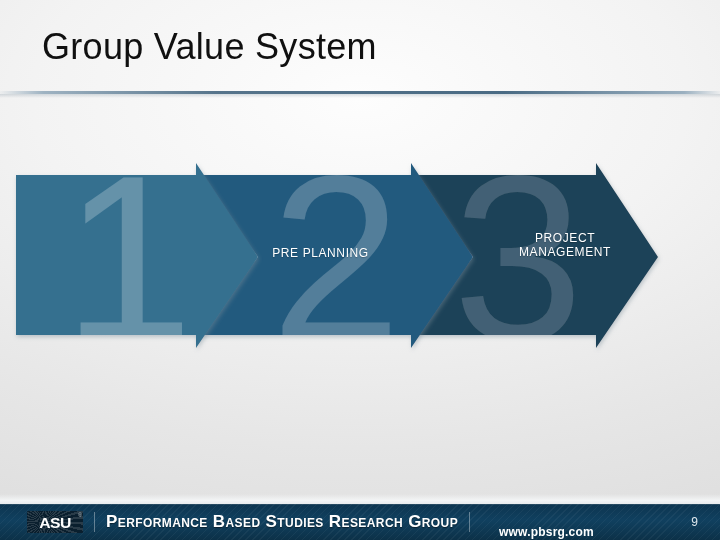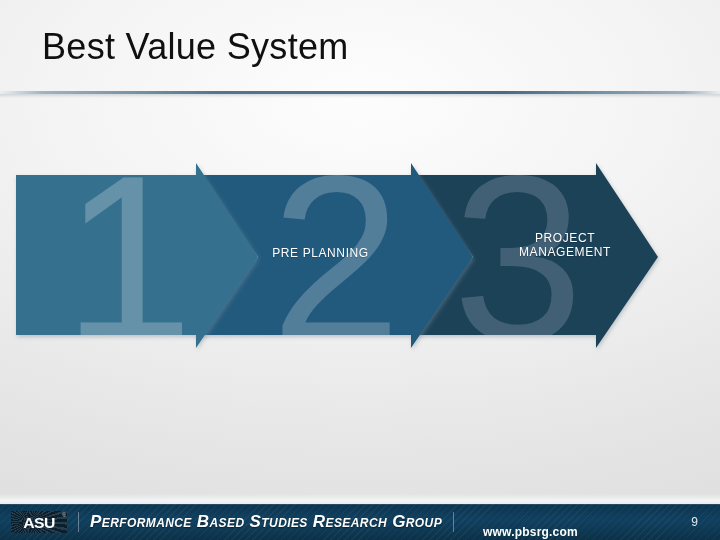--- a/index.html
+++ b/index.html
@@ -102,21 +102,21 @@
   .footer-top-glow {
     position: absolute;
     left: 0;
     bottom: 36px;
     width: 720px;
     height: 10px;
     background: linear-gradient(to bottom, rgba(235,238,240,0) 0%, rgba(245,247,248,0.9) 65%, #e9ecee 100%);
   }
 
   .asu-logo {
-    margin-left: 11px;
+    margin-left: 27px;
     width: 56px;
     height: 22px;
     background: #0a1f2e;
     border-radius: 1px;
     position: relative;
     display: flex;
     align-items: center;
     justify-content: center;
     overflow: hidden;
   }
@@ -154,21 +154,20 @@
 
   .footer-title {
     color: #ffffff;
     font-size: 17px;
     font-weight: bold;
     font-stretch: condensed;
     letter-spacing: 0.4px;
     font-variant: small-caps;
     text-shadow: 0 1px 1px rgba(0,0,0,0.45);
     white-space: nowrap;
-    font-style: italic;
   }
 
   .footer-url {
     color: #ffffff;
     font-size: 12px;
     font-weight: bold;
     letter-spacing: 0.2px;
     margin-left: 18px;
     white-space: nowrap;
     margin-top: 20px;
@@ -179,21 +178,21 @@
     right: 22px;
     color: #dfe8ee;
     font-size: 12px;
   }
 </style>
 </head>
 <body>
 
 <div class="slide">
 
-  <div class="title">Best Value System</div>
+  <div class="title">Group Value System</div>
   <div class="title-rule"></div>
   <div class="title-rule-shadow"></div>
 
   <div class="diagram">
     <svg width="720" height="215" viewBox="0 0 720 215" xmlns="http://www.w3.org/2000/svg">
       <defs>
 
         <clipPath id="clip1">
           <path d="M16,25 L196,25 L196,13 L258,107 L196,198 L196,185 L16,185 Z"></path>
         </clipPath>

